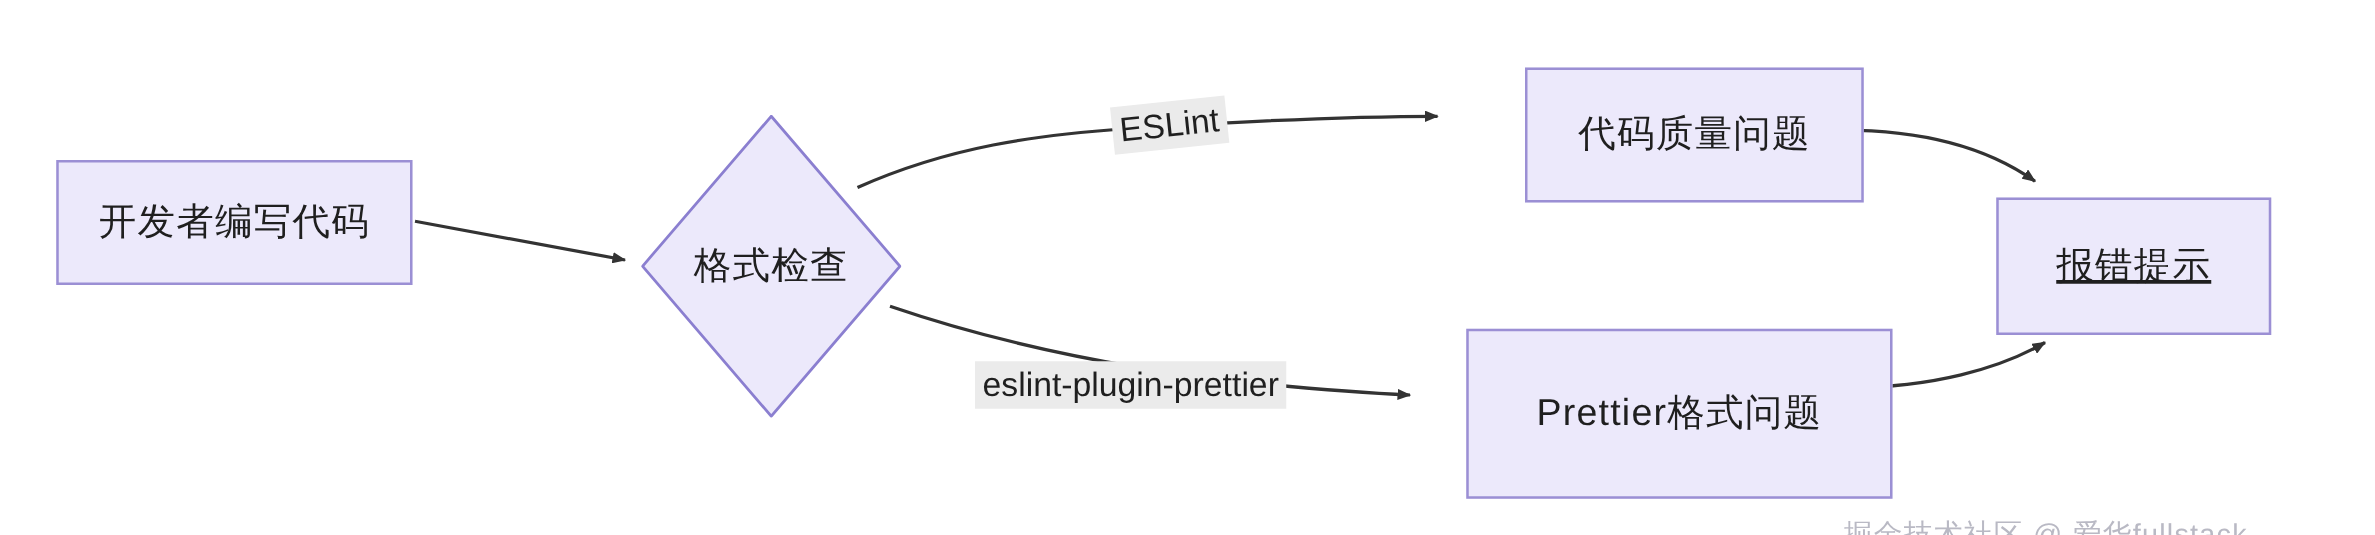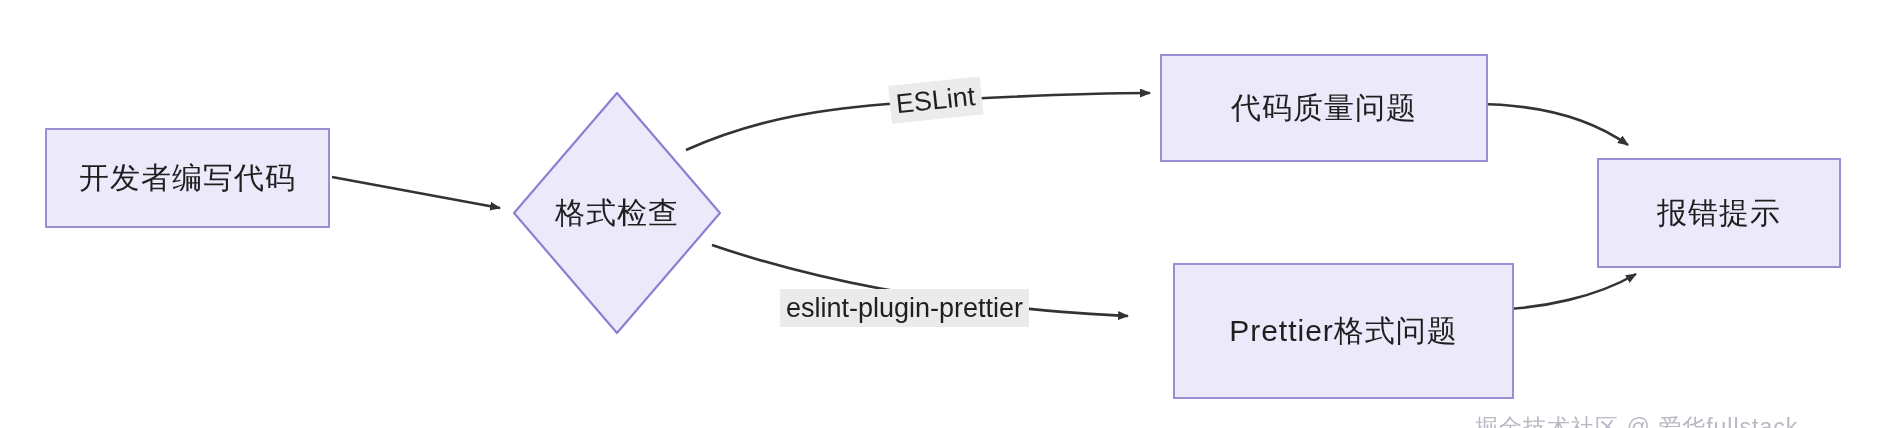--- a/index.html
+++ b/index.html
@@ -107,29 +107,29 @@
     <span class="node-label">开发者编写代码</span>
   </div>
 
   <div class="diamond-wrap" style="left:513px; top:92px; width:208px; height:242px;">
     <svg class="diamond-shape" viewBox="0 0 208 242" xmlns="http://www.w3.org/2000/svg" preserveAspectRatio="none">
       <polygon points="104,1 207,121 104,241 1,121" fill="#ece9fb" stroke="#8b7fd0" stroke-width="2.2"></polygon>
     </svg>
     <span class="diamond-text">格式检查</span>
   </div>
 
-  <div class="node" style="left:1160px; top:54px; width:328px; height:108px;">
+  <div class="node" style="left:1220px; top:54px; width:271px; height:108px;">
     <span class="node-label">代码质量问题</span>
   </div>
 
   <div class="node" style="left:1173px; top:263px; width:341px; height:136px;">
     <span class="node-label">Prettier格式问题</span>
   </div>
 
-  <div class="node" style="left:1597px; top:158px; width:244px; height:110px;">
+  <div class="node" style="left:1597px; top:158px; width:220px; height:110px;text-decoration:underline;">
     <span class="node-label">报错提示</span>
   </div>
 
   <div class="edge-label" style="left:888px; top:86px; transform:rotate(-6deg); transform-origin:left top;">ESLint</div>
 
   <div class="edge-label" style="left:780px; top:289px;">eslint-plugin-prettier</div>
 
   <div class="watermark" style="left:1475px; top:380px;margin-top:32px;">掘金技术社区 @ 爱华fullstack</div>
 
 </div>

